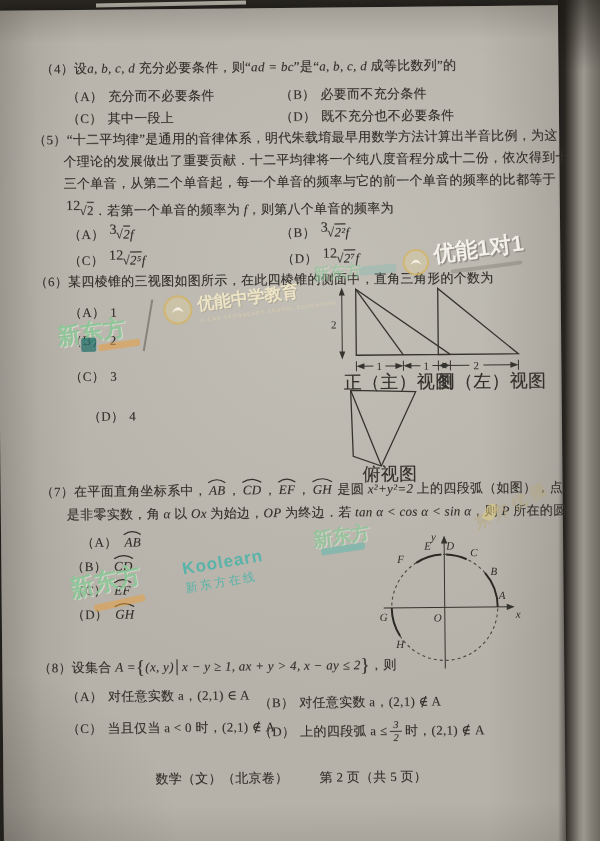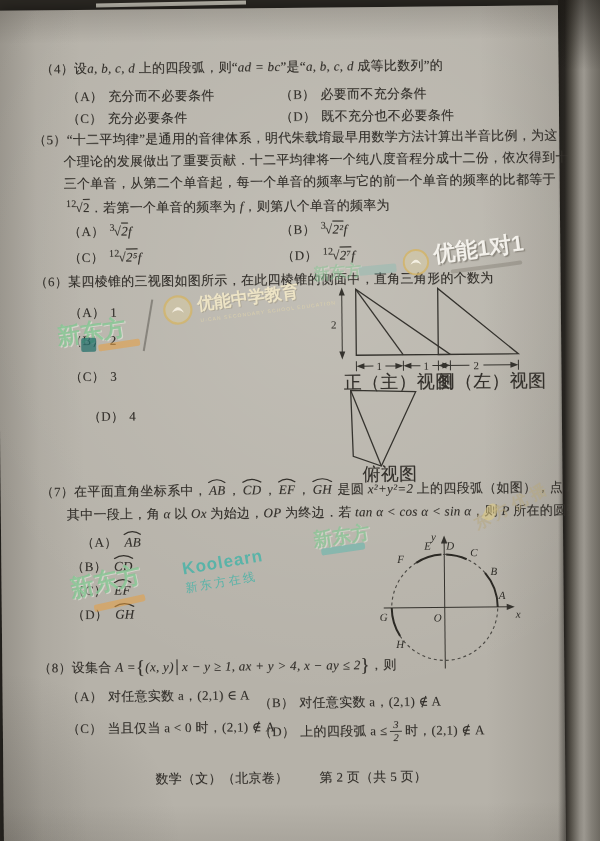--- a/index.html
+++ b/index.html
@@ -26,21 +26,21 @@
   .book-edge{position:absolute;right:0;top:0;width:42px;height:841px;z-index:6;
     background:linear-gradient(90deg, rgba(43,40,36,0) 0%, rgba(43,40,36,.5) 16%,
       #57534b 32%, #8e8a82 52%, #9c9890 62%, #837f77 80%, #6e6a62 100%)}
   .book-edge::before{content:"";position:absolute;left:0;right:0;top:0;height:70px;
     background:linear-gradient(180deg, rgba(22,19,15,.55), rgba(22,19,15,0))}
 
   .q,.opt,.figlabel,.footer{position:absolute;white-space:nowrap;font-size:13px;
     letter-spacing:.3px;text-shadow:.3px .3px .5px rgba(55,50,45,.35)}
   .lab{margin-right:5px}
   .math{font-style:italic}
-  .rad .ridx{font-size:10px;vertical-align:super;margin-right:-1px;font-style:normal}
+  .rad .ridx{font-size:14px;vertical-align:super;margin-right:-1px;font-style:normal}
   .rsign{font-style:normal}
   .vin{text-decoration:overline}
   .frac{display:inline-flex;flex-direction:column;text-align:center;vertical-align:middle;
     font-size:10.5px;line-height:1.1;margin:0 3px;transform:translateY(-1px);font-style:italic}
   .frac .den{border-top:1px solid #3a3833;padding:0 3px}
   .brace{font-size:19px;vertical-align:-2px}
   .arc{position:relative;display:inline-block;margin:0 2px}
   .arc .cap{position:absolute;left:-2px;right:-2px;top:-5px;height:6px}
   .arc .cap svg{width:100%;height:100%;display:block}
 
@@ -76,30 +76,30 @@
   .wm-gray-bar{background:rgba(120,115,105,.38);border-radius:2px}
 </style>
 </head>
 <body>
 
 <div class="top-sliver"></div>
 
 <div class="paper">
 
   <div class="q" style="left:44px;top:50px">
-    <span>（4）</span><span>设</span><span class="math">a, b, c, d</span><span> 上的四段弧，则“</span><span class="math">ad = bc</span><span>”是“</span><span class="math">a, b, c, d</span><span> 成等比数列”的</span>
+    <span>（4）</span><span>设</span><span class="math">a, b, c, d</span><span> 充分必要条件，则“</span><span class="math">ad = bc</span><span>”是“</span><span class="math">a, b, c, d</span><span> 成等比数列”的</span>
   </div>
   <div class="opt" style="left:70px;top:78px">
     <span class="lab">（A）</span><span>充分而不必要条件</span>
   </div>
   <div class="opt" style="left:283px;top:78px">
     <span class="lab">（B）</span><span>必要而不充分条件</span>
   </div>
   <div class="opt" style="left:70px;top:100px">
-    <span class="lab">（C）</span><span>充分必要条件</span>
+    <span class="lab">（C）</span><span>其中一段上</span>
   </div>
   <div class="opt" style="left:283px;top:100px">
     <span class="lab">（D）</span><span>既不充分也不必要条件</span>
   </div>
 
   <div class="q" style="left:36px;top:121px"><span>（5）“十二平均律”是通用的音律体系，明代朱载堉最早用数学方法计算出半音比例，为这</span></div>
   <div class="q" style="left:66px;top:143px"><span>个理论的发展做出了重要贡献．十二平均律将一个纯八度音程分成十二份，依次得到十</span></div>
   <div class="q" style="left:66px;top:165px"><span>三个单音，从第二个单音起，每一个单音的频率与它的前一个单音的频率的比都等于</span></div>
   <div class="q" style="left:68px;top:188px">
     <span class="rad"><sup class="ridx">12</sup><span class="rsign">√</span><span class="vin">2</span></span><span>．若第一个单音的频率为 </span><span class="math">f</span><span>，则第八个单音的频率为</span>
@@ -193,21 +193,21 @@
           <svg viewBox="0 0 24 7" preserveAspectRatio="none">
             <path d="M2 6 Q12 -1 22 6" fill="none" stroke="#33302b" stroke-width="1.4"></path>
           </svg>
         </span><span class="math">EF</span></span><span>，</span><span class="arc"><span class="cap">
           <svg viewBox="0 0 24 7" preserveAspectRatio="none">
             <path d="M2 6 Q12 -1 22 6" fill="none" stroke="#33302b" stroke-width="1.4"></path>
           </svg>
         </span><span class="math">GH</span></span><span> 是圆 </span><span class="math">x²+y²=2</span><span> 上的四段弧（如图），点 </span><span class="math">P</span><span> 在</span>
   </div>
   <div class="q" style="left:66px;top:496px">
-    <span>其中一段上，角 </span><span class="math">α</span><span> 以 </span><span class="math">Ox</span><span> 为始边，</span><span class="math">OP</span><span> 为终边．若 </span><span class="math">tan α &lt; cos α &lt; sin α</span><span>，则 </span><span class="math">P</span><span> 所在的圆弧是</span>
+    <span>是非零实数，角 </span><span class="math">α</span><span> 以 </span><span class="math">Ox</span><span> 为始边，</span><span class="math">OP</span><span> 为终边．若 </span><span class="math">tan α &lt; cos α &lt; sin α</span><span>，则 </span><span class="math">P</span><span> 所在的圆弧是</span>
   </div>
   <div class="opt" style="left:80px;top:524px">
     <span class="lab">（A）</span><span class="arc"><span class="cap">
           <svg viewBox="0 0 24 7" preserveAspectRatio="none">
             <path d="M2 6 Q12 -1 22 6" fill="none" stroke="#33302b" stroke-width="1.4"></path>
           </svg>
         </span><span class="math">AB</span></span>
   </div>
   <div class="opt" style="left:70px;top:548px">
     <span class="lab">（B）</span><span class="arc"><span class="cap">

